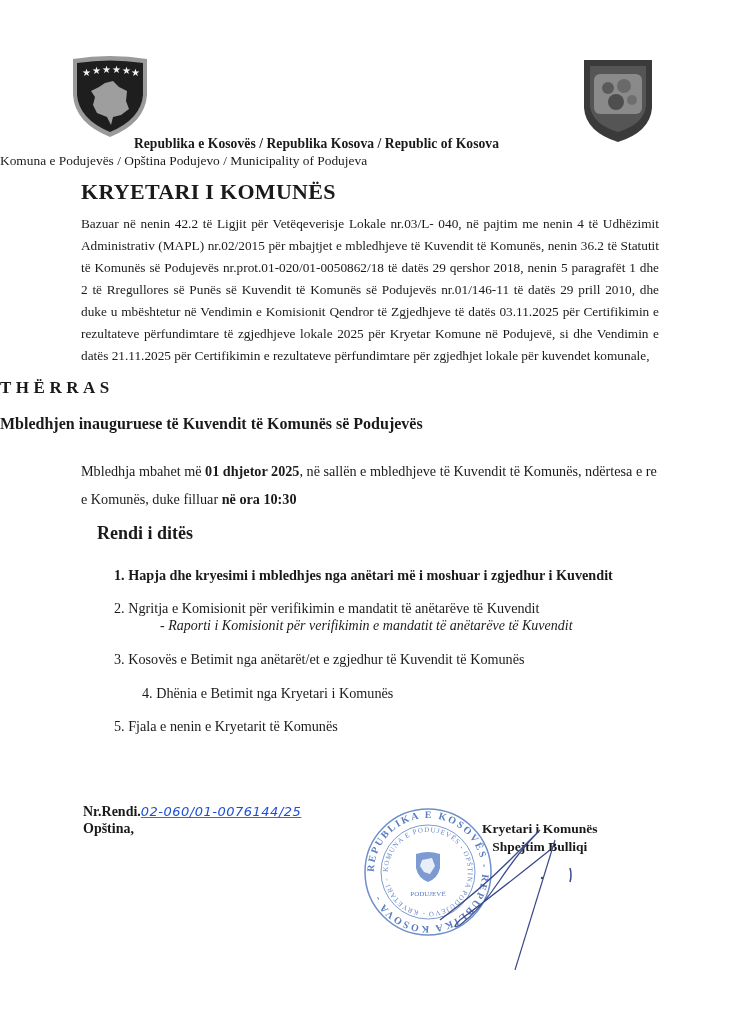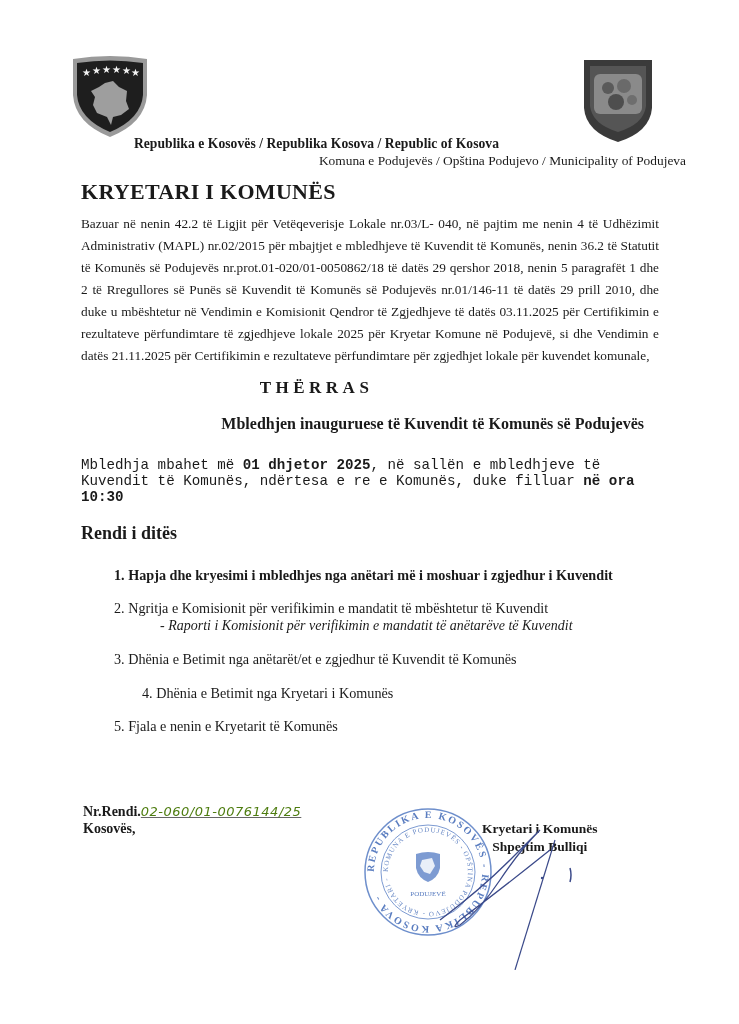--- a/index.html
+++ b/index.html
@@ -2,31 +2,31 @@
 <html><head>
 <meta charset="utf-8">
 <style>
   html, body { margin: 0; padding: 0; background: #ffffff; }
   body { width: 739px; height: 1024px; position: relative; overflow: hidden;
          font-family: "Liberation Serif", "DejaVu Serif", serif; color: #1a1a1a; }
   .abs { position: absolute; }
   .emblem-left { left: 69px; top: 55px; width: 82px; height: 84px; }
   .emblem-right { left: 582px; top: 58px; width: 72px; height: 86px; }
   .hdr1 { left: 0; width: 633px; top: 136px; text-align: center; font-weight: bold; font-size: 13.6px; letter-spacing: 0.05px; }
-  .hdr2 { left: 0; width: 686px; top: 153px; text-align: right; font-size: 13.4px; }
+  .hdr2 { left: 0; width: 686px; top: 153px; text-align: left; font-size: 13.4px; }
   .title { left: 81px; top: 179px; font-size: 22px; font-weight: bold; letter-spacing: 0.3px; }
   .para { left: 81px; top: 213px; width: 578px; font-size: 13.3px; line-height: 22px; text-align: justify; }
-  .therras { left: 0; width: 633px; top: 378px; text-align: center; font-size: 17px; font-weight: bold; letter-spacing: 4.5px; }
-  .subtitle { left: 0; width: 644px; top: 415px; text-align: right; font-size: 16px; font-weight: bold; }
-  .meeting { left: 81px; top: 457px; width: 580px; font-size: 14.2px; line-height: 16px; font-family: Liberation Mono, monospace; }
-  .rendi { left: 81px; top: 523px; font-size: 18px; font-weight: bold; }
+  .therras { left: 0; width: 633px; top: 378px; font-size: 17px; font-weight: bold; letter-spacing: 4.5px; }
+  .subtitle { left: 0; width: 644px; top: 415px; text-align: left; font-size: 16px; font-weight: bold; }
+  .meeting { left: 81px; top: 457px; width: 580px; font-size: 14.2px; line-height: 28px; }
+  .rendi { left: 97px; top: 523px; font-size: 18px; font-weight: bold; }
   .item { left: 114px; font-size: 14.2px; }
   .subitem { left: 160px; font-size: 14px; font-style: italic; }
   .prot { left: 83px; top: 803px; font-size: 14px; font-weight: bold; line-height: 17px; }
-  .hand { font-family: "DejaVu Sans", sans-serif; font-weight: normal; font-style: italic; color: #4d7c0f; font-size: 13px; text-decoration: underline; text-decoration-color: #666; letter-spacing: 0.5px; }
+  .hand { font-family: "DejaVu Sans", sans-serif; font-weight: normal; font-style: italic; color: #1d4ed8; font-size: 13px; text-decoration: underline; text-decoration-color: #666; letter-spacing: 0.5px; }
   .sign { left: 482px; top: 820px; font-size: 13.5px; font-weight: bold; line-height: 18px; text-align: center; }
   .stamp { left: 362px; top: 806px; width: 132px; height: 132px; }
   .signature { left: 420px; top: 800px; width: 200px; height: 170px; pointer-events: none; }
 </style>
 </head>
 <body>
 
 <div class="abs emblem-left">
   <svg width="82" height="84" viewBox="0 0 82 84">
     <path d="M4 4 Q41 -2 78 4 L78 40 Q76 68 41 82 Q6 68 4 40 Z" fill="#9a9a9a"></path>
@@ -70,39 +70,39 @@
 </div>
 
 <div class="abs rendi">Rendi i ditës</div>
 
 <div class="abs item" style="top:567px;font-weight:bold;">
   <span>1.</span>
   <span>Hapja dhe kryesimi i mbledhjes nga anëtari më i moshuar i zgjedhur i Kuvendit</span>
 </div>
 <div class="abs item" style="top:600px;">
   <span>2.</span>
-  <span>Ngritja e Komisionit për verifikimin e mandatit të mbështetur të Kuvendit</span>
+  <span>Ngritja e Komisionit për verifikimin e mandatit të anëtarëve të Kuvendit</span>
 </div>
 <div class="abs subitem" style="top:618px;">- Raporti i Komisionit për verifikimin e mandatit të anëtarëve të Kuvendit</div>
 <div class="abs item" style="top:651px;">
   <span>3.</span>
-  <span>Dhënia e Betimit nga anëtarët/et e zgjedhur të Kuvendit të Komunës</span>
+  <span>Kosovës e Betimit nga anëtarët/et e zgjedhur të Kuvendit të Komunës</span>
 </div>
 <div class="abs item" style="top:685px;margin-left:28px;">
   <span>4.</span>
   <span>Dhënia e Betimit nga Kryetari i Komunës</span>
 </div>
 <div class="abs item" style="top:718px;">
   <span>5.</span>
   <span>Fjala e nenin e Kryetarit të Komunës</span>
 </div>
 
 <div class="abs prot">
   <div><span>Nr.Rendi.</span><span class="hand">02-060/01-0076144/25</span></div>
-  <div>Kosovës,</div>
+  <div>Opština,</div>
 </div>
 
 <div class="abs stamp">
   <svg width="132" height="132" viewBox="0 0 132 132">
     <defs>
       <path id="outerArc" d="M66 66 m-54 0 a54 54 0 1 1 108 0 a54 54 0 1 1 -108 0"></path>
       <path id="innerArc" d="M66 66 m-40 0 a40 40 0 1 1 80 0 a40 40 0 1 1 -80 0"></path>
     </defs>
     <circle cx="66" cy="66" r="63" fill="none" stroke="#6e8fcc" stroke-width="1.5"></circle>
     <circle cx="66" cy="66" r="47" fill="none" stroke="#7d9bd2" stroke-width="1"></circle>

